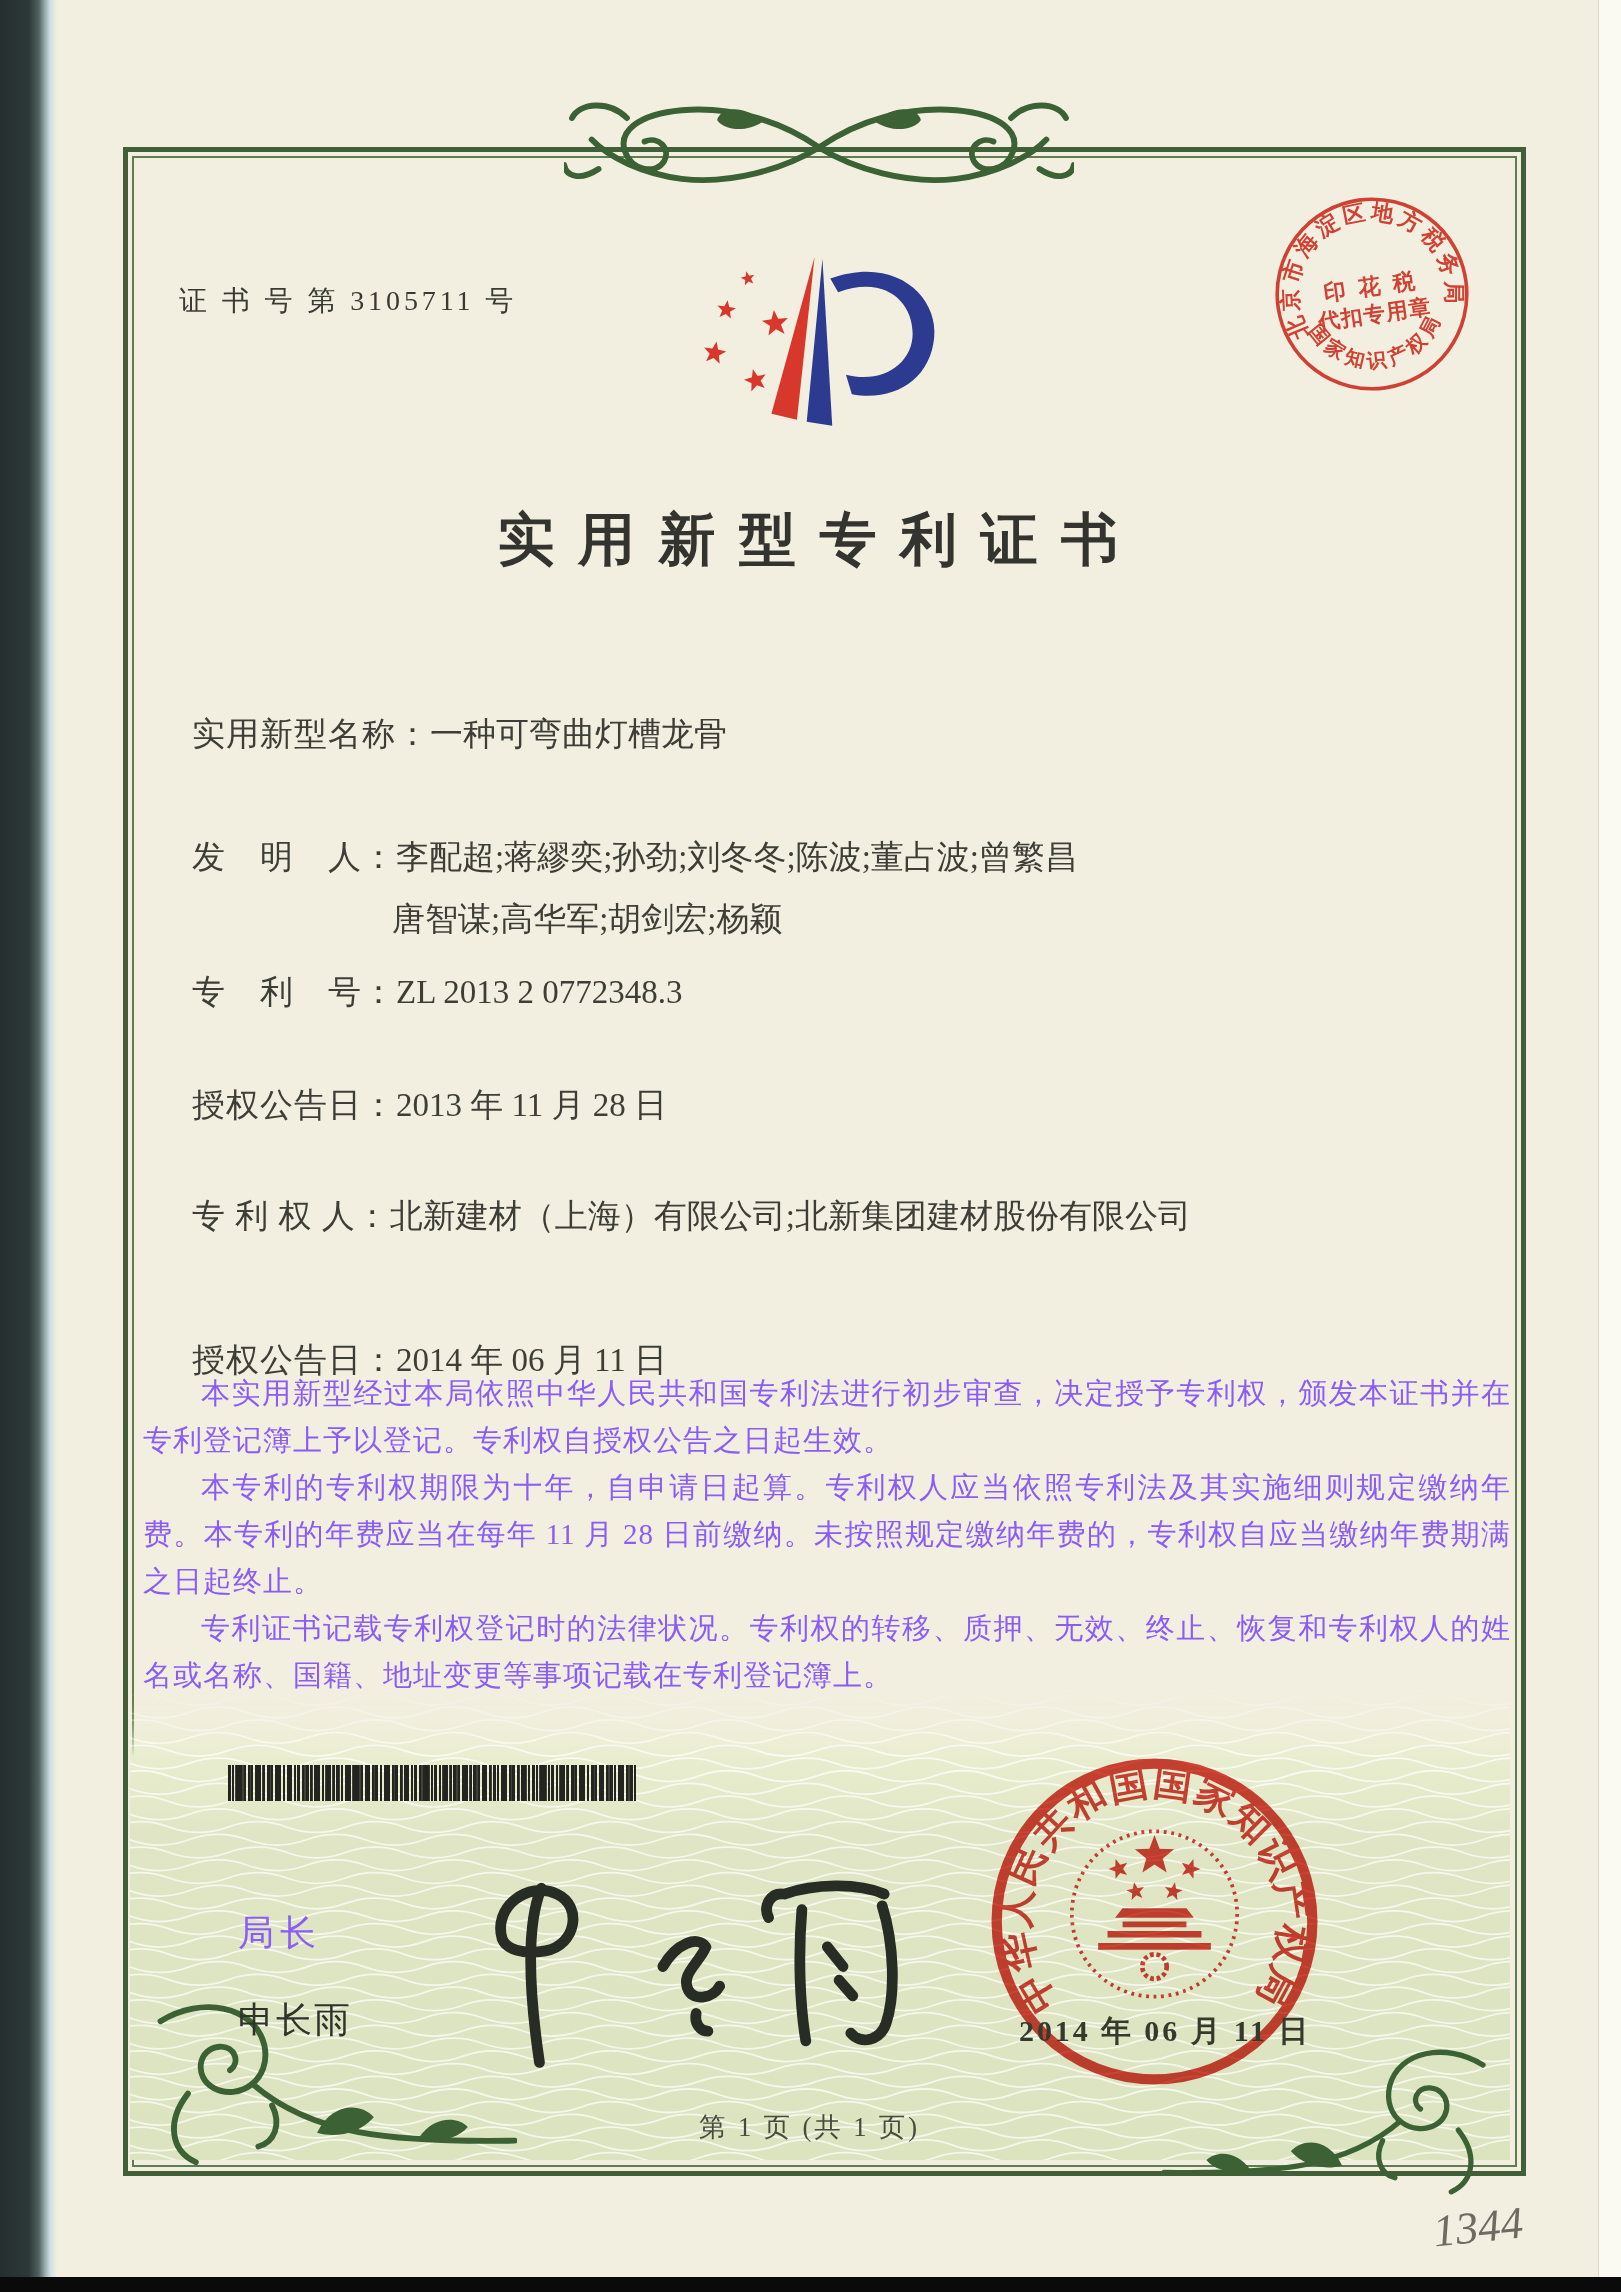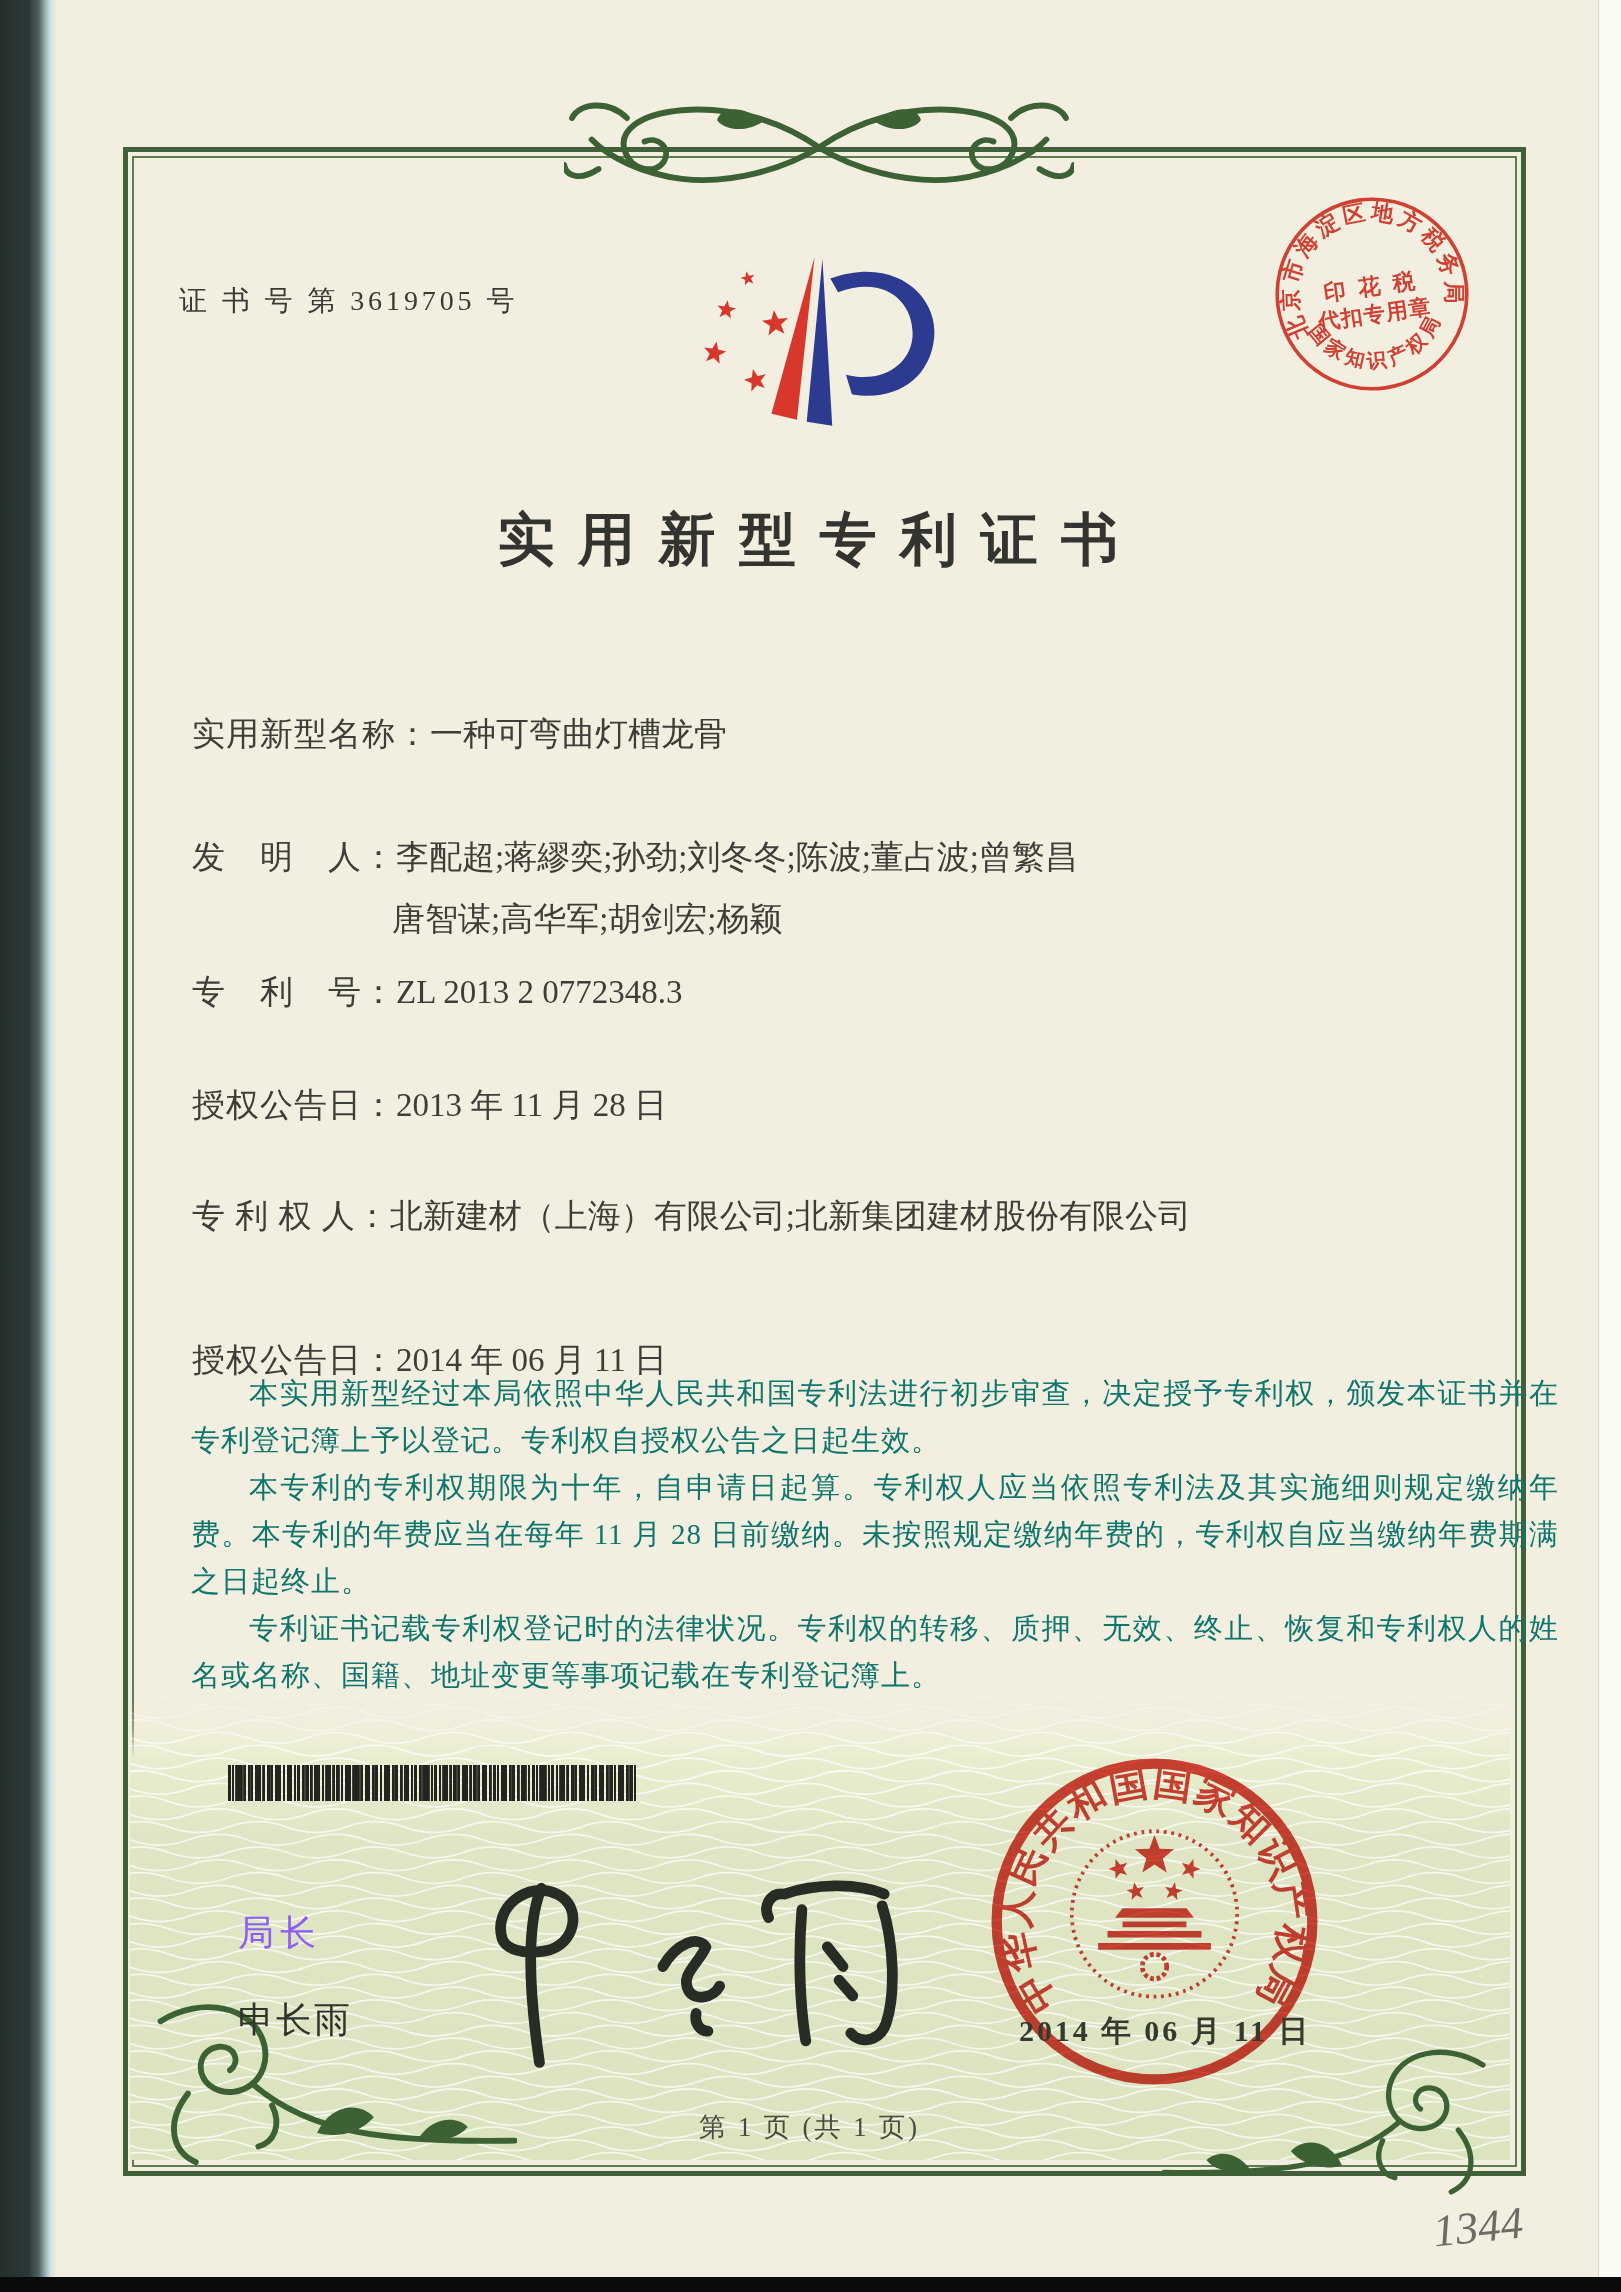--- a/index.html
+++ b/index.html
@@ -22,21 +22,21 @@
   #waves path{fill:none;stroke:#ffffff;stroke-width:1.8;opacity:.7;}
   .green-orn{stroke:#3c6134;fill:none;stroke-width:6;stroke-linecap:round;z-index:2;}
   .green-orn .fl{fill:#3c6134;stroke:none;}
   
   #number-line{left:179px;top:282px;font-size:28px;letter-spacing:3.9px;color:#3a3a35;z-index:3;}
   #title{left:123px;top:502px;width:1393px;text-align:center;font-size:57px;font-weight:600;
          letter-spacing:23.5px;color:#33332f;z-index:3;}
   .field{left:192px;font-size:33px;color:#3e3e38;z-index:3;white-space:nowrap;}
   .field .lab{letter-spacing:1px;}
   #paras{left:143px;top:1370px;width:1368px;font-size:29px;line-height:47px;text-align:justify;
-         color:#0f766e;z-index:3;letter-spacing:1px;margin-left:48px;}
+         color:#8b5cf6;z-index:3;letter-spacing:1px;}
   #paras p{margin:0;text-indent:2em;}
   #barcode{left:228px;top:1765px;width:408px;height:36px;z-index:3;
     background-image:
       repeating-linear-gradient(90deg,#23231f 0 2px,transparent 2px 3.9px),
       repeating-linear-gradient(90deg,#23231f 0 2.9px,transparent 2.9px 9.8px),
       repeating-linear-gradient(90deg,rgba(35,35,31,.85) 0 2px,transparent 2px 6.9px);}
   #signer-title{left:238px;top:1909px;font-size:36px;color:#8b5cf6;z-index:3;letter-spacing:5.9px;}
   #signer-name{left:238px;top:1996px;font-size:36px;color:#2e332b;z-index:3;letter-spacing:2px;text-align:right;}
   #signature{left:457px;top:1849px;z-index:3;}
   #signature path{fill:none;stroke:#272c24;stroke-width:11;stroke-linecap:round;stroke-linejoin:round;}
@@ -160,21 +160,21 @@
         <textPath href="#arcT" startOffset="2%">北京市海淀区地方税务局</textPath>
       </text>
       <text font-size="33" letter-spacing="7" font-weight="bold">
         <textPath href="#arcB">国家知识产权局</textPath>
       </text>
       <text x="170" y="170" text-anchor="middle" font-size="37" font-weight="bold" letter-spacing="6">印 花 税</text>
       <text x="170" y="216" text-anchor="middle" font-size="36" font-weight="bold" letter-spacing="2">代扣专用章</text>
     </g>
   </svg>
 
-  <div class="abs" id="number-line">证 书 号 第 3619705 号</div>
+  <div class="abs" id="number-line">证 书 号 第 3105711 号</div>
   <div class="abs" id="title">实用新型专利证书</div>
 
   <div class="abs field" style="top:712px;">
     <span class="lab">实用新型名称：</span><span>一种可弯曲灯槽龙骨</span>
   </div>
   <div class="abs field" style="top:835px;">
     <span class="lab">发　明　人：</span><span>李配超;蒋繆奕;孙劲;刘冬冬;陈波;董占波;曾繁昌</span>
   </div>
   <div class="abs field" style="top:897px;left:392px;">
     <span>唐智谋;高华军;胡剑宏;杨颖</span>

